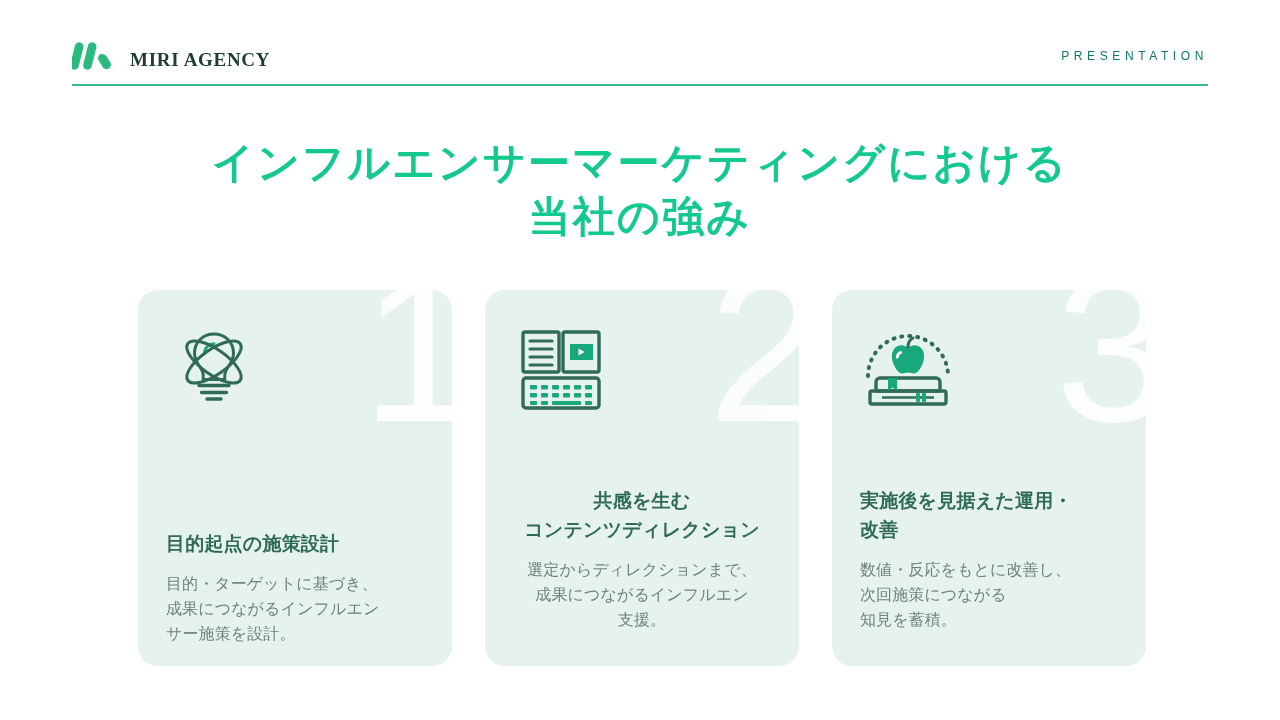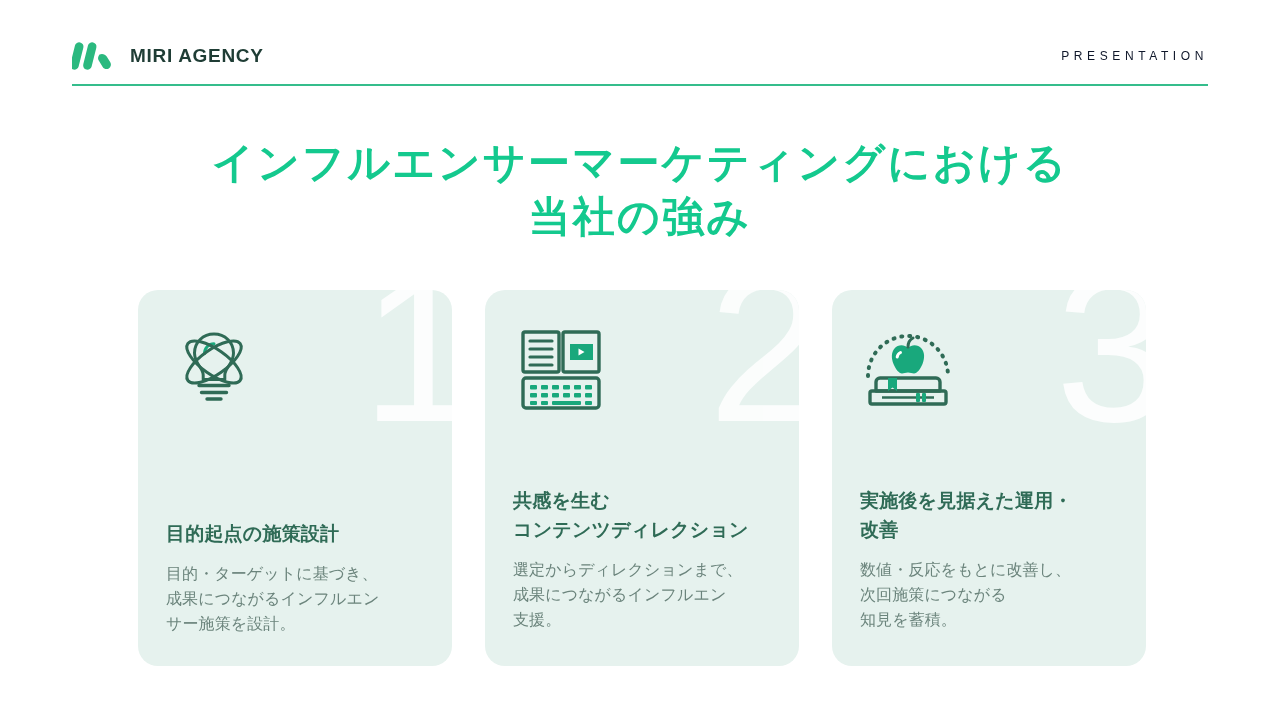--- a/index.html
+++ b/index.html
@@ -23,42 +23,43 @@
     top: 30px;
     width: 1136px;
     height: 52px;
     display: flex;
     align-items: center;
     justify-content: space-between;
   }
 
   .brand {
     display: flex;
-    align-items: center;
+    align-items: flex-end;
     gap: 14px;
+    font-family: Liberation Serif, serif;
   }
 
   .logo-mark {
     width: 44px;
     height: 30px;
     display: block;
   }
 
   .brand-name {
     font-size: 19px;
     font-weight: bold;
     letter-spacing: 0.7px;
     color: #1f3d35;
     white-space: nowrap;
   }
 
   .header-tag {
     font-size: 12px;
     letter-spacing: 4.6px;
-    color: #0f172a;
+    color: #0f766e;
     font-weight: normal;
     white-space: nowrap;
   }
 
   .header-rule {
     position: absolute;
     left: 72px;
     top: 84px;
     width: 1136px;
     height: 2px;
@@ -126,21 +127,21 @@
     height: 96px;
     margin-top: 2px;
   }
 
   .card-icon svg { display: block; }
 
   .card-text {
     position: relative;
     z-index: 2;
     margin-top: auto;
-    padding-bottom: 30px;
+    padding-bottom: 20px;
   }
 
   .card-title {
     color: #2f6b56;
     font-size: 19px;
     font-weight: bold;
     line-height: 29px;
     letter-spacing: 0.2px;
     white-space: pre-line;
     margin-bottom: 13px;
@@ -148,21 +149,21 @@
 
   .card-body {
     color: #6b847c;
     font-size: 16px;
     line-height: 25px;
     letter-spacing: 0.1px;
     white-space: pre-line;
   }
 
   
-  .card--2 .card-text { padding-bottom: 34px; }
+  .card--2 .card-text { padding-bottom: 34px; text-align: center; }
   .card--3 .card-text { padding-bottom: 34px; }
 </style>
 </head>
 <body>
 
 <div class="header">
   <div class="brand">
     <span class="logo-mark">
       <svg class="logo-mark" viewBox="0 0 44 30" xmlns="http://www.w3.org/2000/svg">
         <g fill="#2bb97f">

